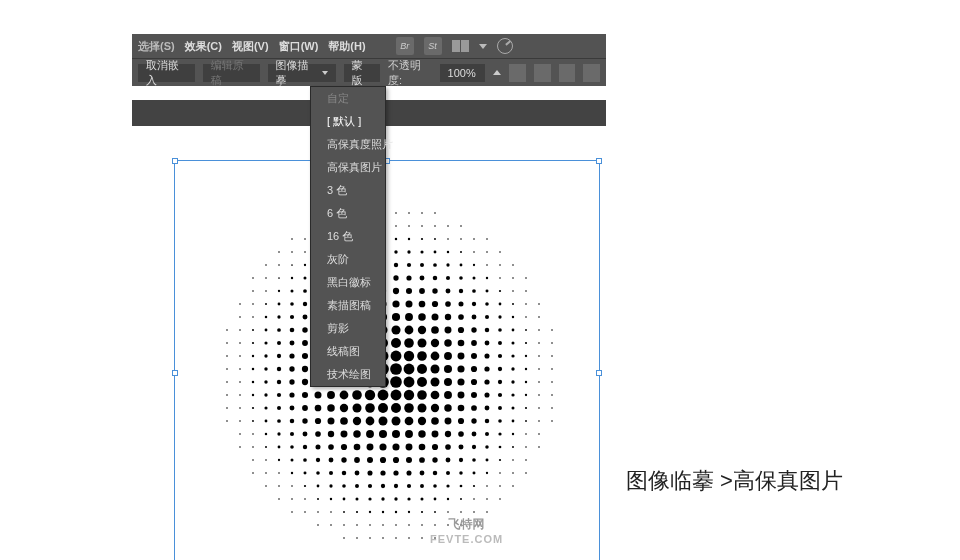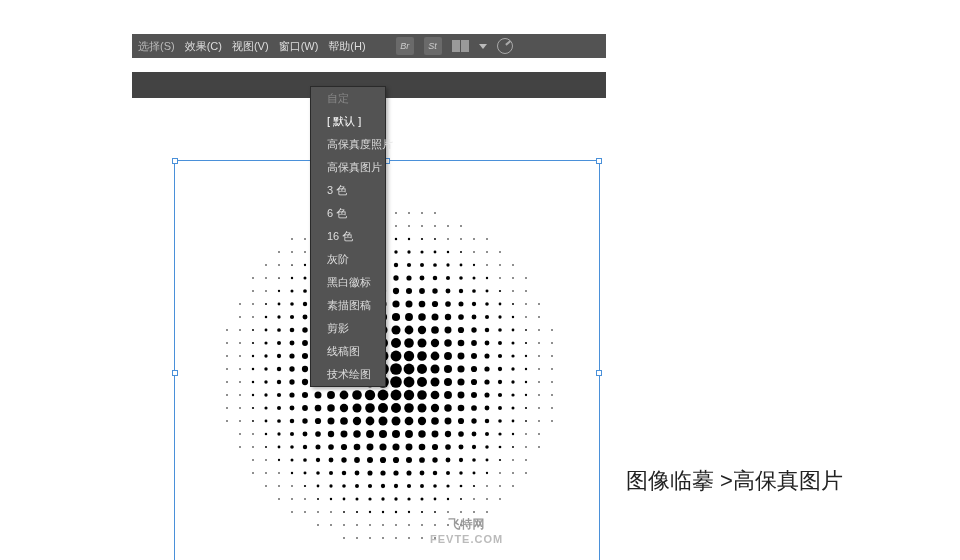--- a/index.html
+++ b/index.html
@@ -1,19 +1,19 @@
 <!DOCTYPE html>
 <html><head>
 <meta charset="utf-8">
 <style>
 * { margin: 0; padding: 0; box-sizing: border-box; font-family: "Microsoft YaHei", sans-serif; }
 body { width: 960px; height: 560px; background: #fff; position: relative; overflow: hidden; }
 .app-window { position: absolute; left: 132px; top: 34px; width: 474px; }
 .menubar { height: 24px; background: #535353; display: flex; align-items: center; padding: 0 6px; gap: 10px; font-size: 11px; color: #ddd; }
-.menubar .mitem { cursor: default; white-space: nowrap; }
+.menubar .mitem { cursor: default; white-space: nowrap; font-weight: bold; }
 .menubar .mitem.cut { color: #bbb; }
 .menubar .spacer { width: 10px; }
 .menubar .ticon { width: 18px; height: 18px; background: #6a6a6a; display: flex; align-items: center; justify-content: center; font-size: 9px; color: #ccc; border-radius: 2px; font-style: italic; }
 .menubar .boxicon { width: 14px; height: 14px; background: #9a9a9a; display: inline-block; }
 .menubar .arr { width: 0; height: 0; border-left: 4px solid transparent; border-right: 4px solid transparent; border-top: 5px solid #bbb; }
 .optbar { height: 28px; background: #535353; display: flex; align-items: center; padding: 0 6px; gap: 8px; font-size: 11px; color: #ccc; border-top: 1px solid #3a3a3a; }
 .optbar .field { background: #3f3f3f; padding: 2px 8px; font-size: 11px; color: #ddd; display: flex; align-items: center; gap: 4px; height: 18px; }
 .optbar .field .arr { width: 0; height: 0; border-left: 3px solid transparent; border-right: 3px solid transparent; border-top: 4px solid #ccc; margin-left: 2px;}
 .optbar .btn { background: #3f3f3f; padding: 2px 8px; font-size: 11px; color: #ddd; height: 18px; display:flex; align-items:center;}
 .optbar .ic { width: 18px; height: 18px; background: #6a6a6a; }
@@ -46,20 +46,38 @@
     <span class="ticon">Br</span>
     <span class="ticon">St</span>
     <span style="display:flex;gap:1px;">
         <span class="boxicon" style="width:8px;height:12px;"></span>
         <span class="boxicon" style="width:8px;height:12px;"></span>
       </span>
     <span class="arr"></span>
     <span style="width:16px;height:16px;border:1.5px solid #aaa;border-radius:50%;position:relative;">
         <span style="position:absolute;width:6px;height:1.5px;background:#aaa;left:7px;top:3px;transform:rotate(-40deg);"></span>
       </span>
+  </div>
+  <div class="optbar">
+    <span class="btn">取消嵌入</span>
+    <span class="btn" style="color:#777">编辑原稿</span>
+    <span class="field">
+        <span>图像描摹</span>
+        <span class="arr"></span>
+      </span>
+    <span class="btn">蒙版</span>
+    <span>不透明度:</span>
+    <span class="field" style="width:48px;">
+        <span>100%</span>
+      </span>
+    <span style="width:0;height:0;border-left:4px solid transparent;border-right:4px solid transparent;border-bottom:5px solid #ccc;"></span>
+    <span class="ic"></span>
+    <span class="ic"></span>
+    <span class="ic"></span>
+    <span class="ic"></span>
   </div>
   <div class="doc-tabbar"></div>
 </div>
 
 <div class="canvas-sel">
   <div class="handle h-tl"></div>
   <div class="handle h-tm"></div>
   <div class="handle h-tr"></div>
   <div class="handle h-ml"></div>
   <div class="handle h-mr"></div>

